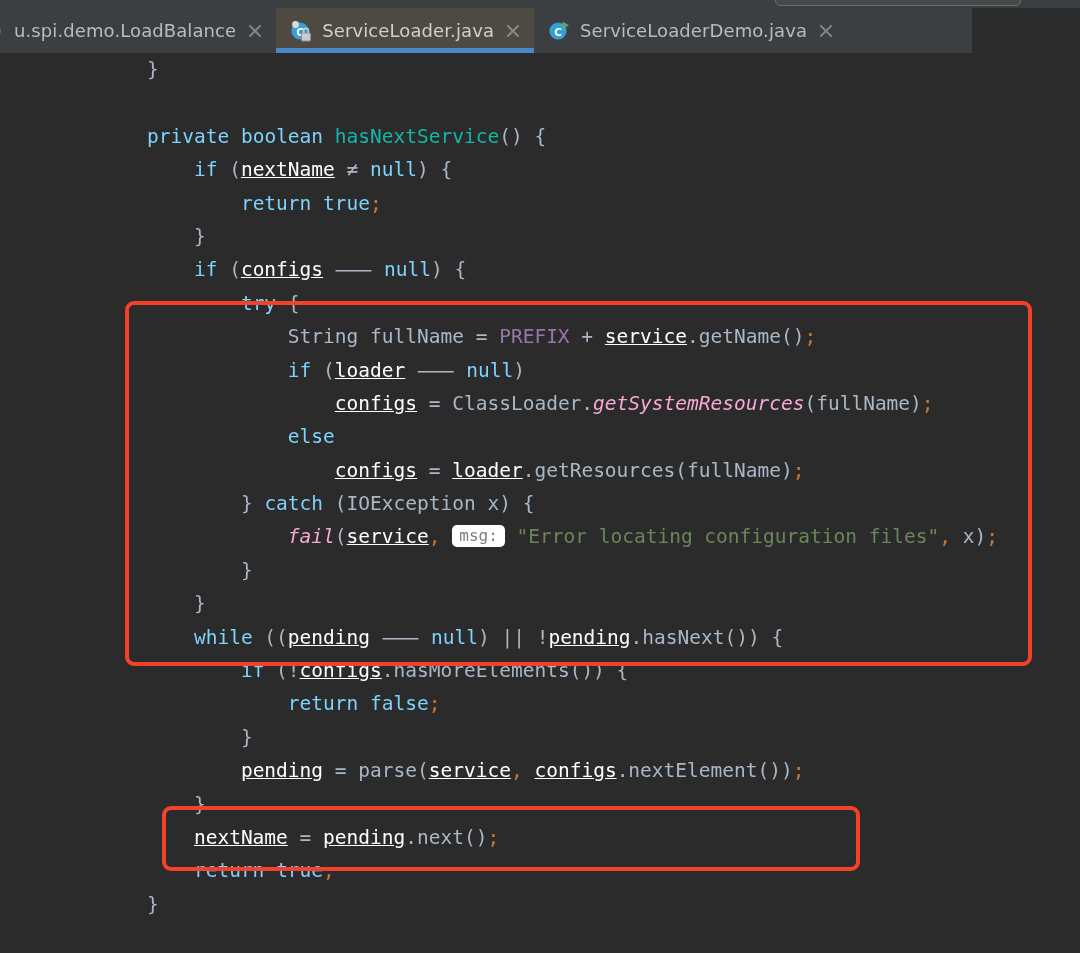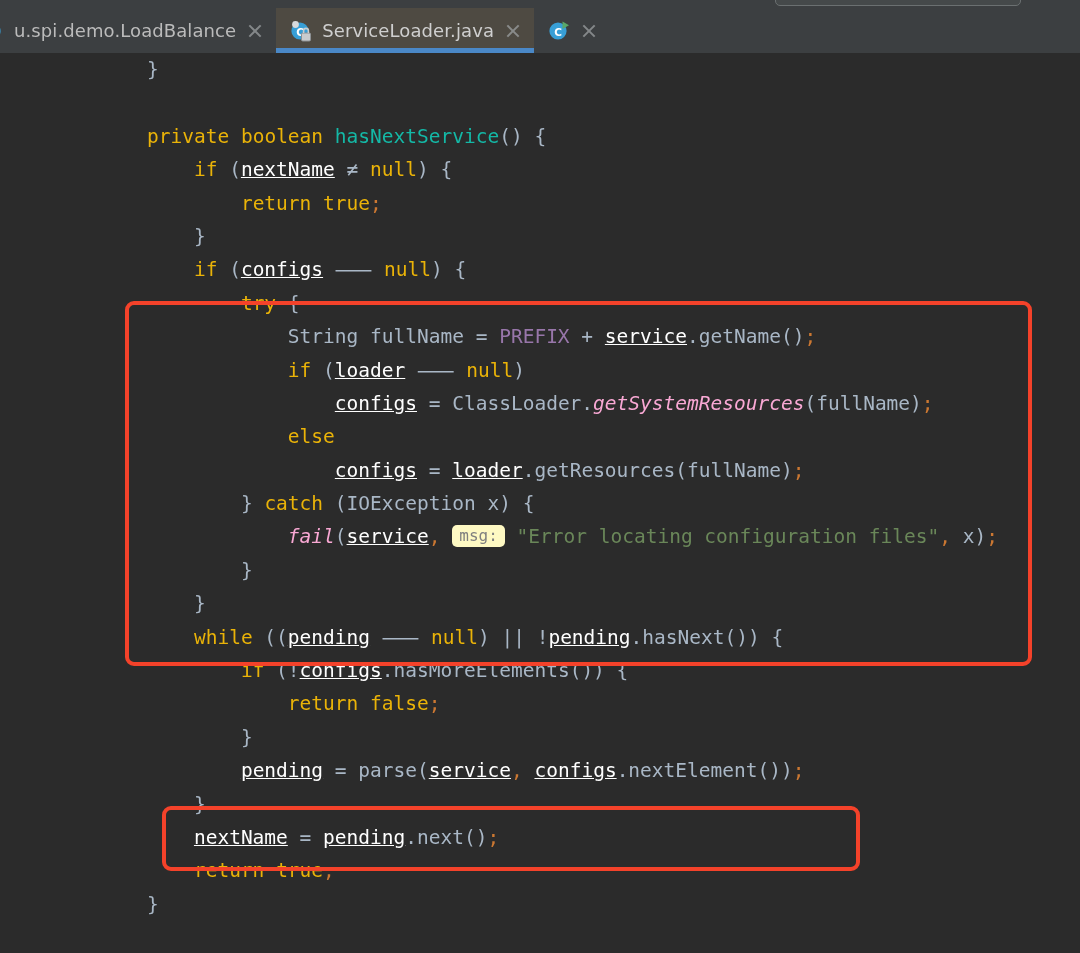--- a/index.html
+++ b/index.html
@@ -31,21 +31,21 @@
     background: #45494a;
     border: 1px solid #6b7071;
     border-radius: 5px;
     box-sizing: border-box;
   }
 
   
   .tabbar {
     position: absolute;
     left: 0; top: 8px;
-    width: 1080px; height: 45px;
+    width: 972px; height: 45px;
     background: #3c3f41;
     display: flex;
     align-items: stretch;
   }
   .tab {
     position: relative;
     display: flex;
     align-items: center;
     gap: 10px;
     padding: 0 12px 0 14px;
@@ -119,31 +119,31 @@
     white-space: pre;
     color: #a9b7c6;
     letter-spacing: 0px;
   }
   .code .line {
     height: 33.4px;
     padding-left: 100px;
   }
 
   
-  .kw   { color: #eab308; }              
+  .kw   { color: #7dd3fc; }              
   .mdecl{ color: #14b8a6; }              
   .fld  { color: #ffffff; text-decoration: underline; }              
   .sfld { color: #9876aa; }  
   .smth { color: #f9a8d4; font-style: italic; }  
   .txt  { color: #a9b7c6; }              
   .str  { color: #6a8759; }              
   .semi { color: #cc7832; }
 
   .hint {
-    background: #fef9c3;
+    background: #ffffff;
     color: #808080;
     border-radius: 5px;
     padding: 1px 7px 2px 7px;
     font-size: 16px;
     font-family: "DejaVu Sans Mono", "Liberation Mono", monospace;
     position: relative;
     top: -2px;
   }
 
   
@@ -187,20 +187,21 @@
       <span class="tab-close"></span>
       <span class="tab-underline"></span>
     </div>
     <div class="tab">
       <span class="icon-wrap"><svg width="22" height="22" viewBox="0 0 22 22">
           <circle cx="10" cy="11" r="8.6" fill="#389fd6"></circle>
           <path d="M10 3.8 a7.2 7.2 0 1 0 0 14.4 a7.2 7.2 0 1 0 0 -14.4 Z" fill="#389fd6"></path>
           <text x="10" y="15.6" text-anchor="middle" font-family="DejaVu Sans, sans-serif" font-size="10.5" font-weight="bold" fill="#ffffff">C</text>
           <path d="M14.5 1.5 L21 5.3 L14.5 9.1 Z" fill="#59a869"></path>
         </svg></span>
+      <span class="tab-label">ServiceLoaderDemo.java</span>
       <span class="tab-close"></span>
     </div>
   </div>
 
 <div class="editor">
   <div class="code" id="code"><div class="line"><span>    </span><span class="txt">}</span></div><div class="line">&nbsp;</div><div class="line"><span>    </span><span class="kw">private</span><span class="txt"> </span><span class="kw">boolean</span><span class="txt"> </span><span class="mdecl">hasNextService</span><span class="txt">() {</span></div><div class="line"><span>        </span><span class="kw">if</span><span class="txt"> (</span><span class="fld">nextName</span><span class="txt"> ≠ </span><span class="kw">null</span><span class="txt">) {</span></div><div class="line"><span>            </span><span class="kw">return</span><span class="txt"> </span><span class="kw">true</span><span class="semi">;</span></div><div class="line"><span>        </span><span class="txt">}</span></div><div class="line"><span>        </span><span class="kw">if</span><span class="txt"> (</span><span class="fld">configs</span><span class="txt"> ⸺ </span><span class="kw">null</span><span class="txt">) {</span></div><div class="line"><span>            </span><span class="kw">try</span><span class="txt"> {</span></div><div class="line"><span>                </span><span class="txt">String fullName = </span><span class="sfld">PREFIX</span><span class="txt"> + </span><span class="fld">service</span><span class="txt">.getName()</span><span class="semi">;</span></div><div class="line"><span>                </span><span class="kw">if</span><span class="txt"> (</span><span class="fld">loader</span><span class="txt"> ⸺ </span><span class="kw">null</span><span class="txt">)</span></div><div class="line"><span>                    </span><span class="fld">configs</span><span class="txt"> = ClassLoader.</span><span class="smth">getSystemResources</span><span class="txt">(fullName)</span><span class="semi">;</span></div><div class="line"><span>                </span><span class="kw">else</span></div><div class="line"><span>                    </span><span class="fld">configs</span><span class="txt"> = </span><span class="fld">loader</span><span class="txt">.getResources(fullName)</span><span class="semi">;</span></div><div class="line"><span>            </span><span class="txt">} </span><span class="kw">catch</span><span class="txt"> (IOException x) {</span></div><div class="line"><span>                </span><span class="smth">fail</span><span class="txt">(</span><span class="fld">service</span><span class="semi">,</span><span class="txt"> </span><span class="hint">msg:</span> <span class="str">"Error locating configuration files"</span><span class="semi">,</span><span class="txt"> x)</span><span class="semi">;</span></div><div class="line"><span>            </span><span class="txt">}</span></div><div class="line"><span>        </span><span class="txt">}</span></div><div class="line"><span>        </span><span class="kw">while</span><span class="txt"> ((</span><span class="fld">pending</span><span class="txt"> ⸺ </span><span class="kw">null</span><span class="txt">) || !</span><span class="fld">pending</span><span class="txt">.hasNext()) {</span></div><div class="line"><span>            </span><span class="kw">if</span><span class="txt"> (!</span><span class="fld">configs</span><span class="txt">.hasMoreElements()) {</span></div><div class="line"><span>                </span><span class="kw">return</span><span class="txt"> </span><span class="kw">false</span><span class="semi">;</span></div><div class="line"><span>            </span><span class="txt">}</span></div><div class="line"><span>            </span><span class="fld">pending</span><span class="txt"> = parse(</span><span class="fld">service</span><span class="semi">,</span><span class="txt"> </span><span class="fld">configs</span><span class="txt">.nextElement())</span><span class="semi">;</span></div><div class="line"><span>        </span><span class="txt">}</span></div><div class="line"><span>        </span><span class="fld">nextName</span><span class="txt"> = </span><span class="fld">pending</span><span class="txt">.next()</span><span class="semi">;</span></div><div class="line"><span>        </span><span class="kw">return</span><span class="txt"> </span><span class="kw">true</span><span class="semi">;</span></div><div class="line"><span>    </span><span class="txt">}</span></div></div>
 
   <div class="redbox" id="redbox-1"></div>
   <div class="redbox" id="redbox-2"></div>
 </div>

